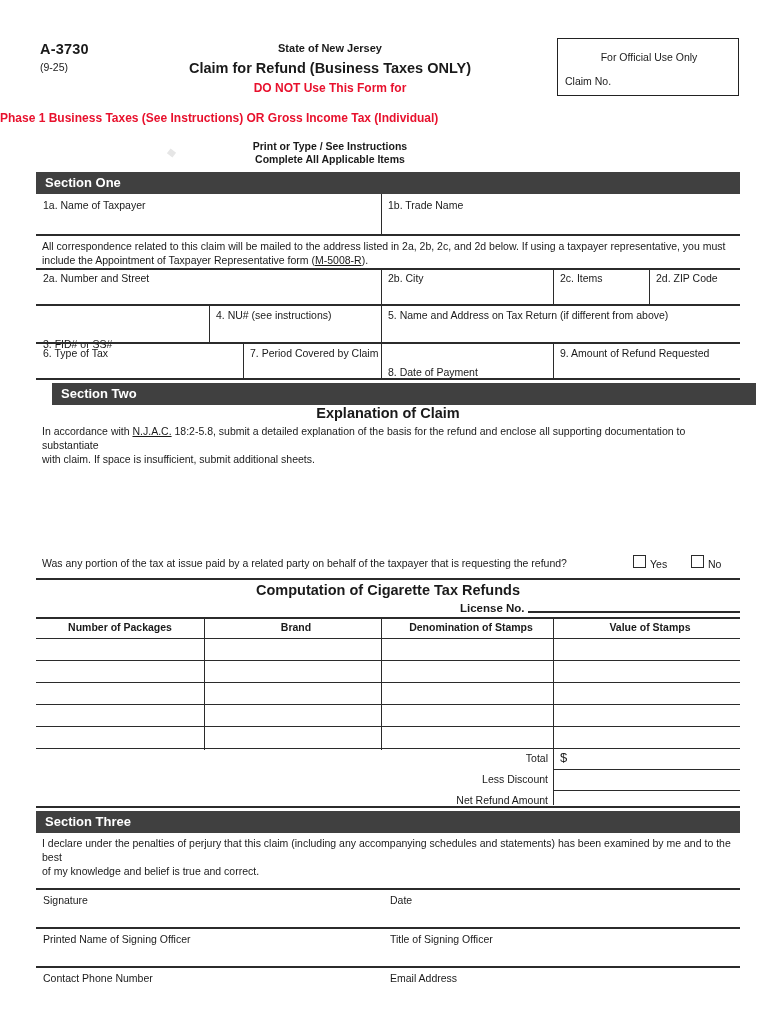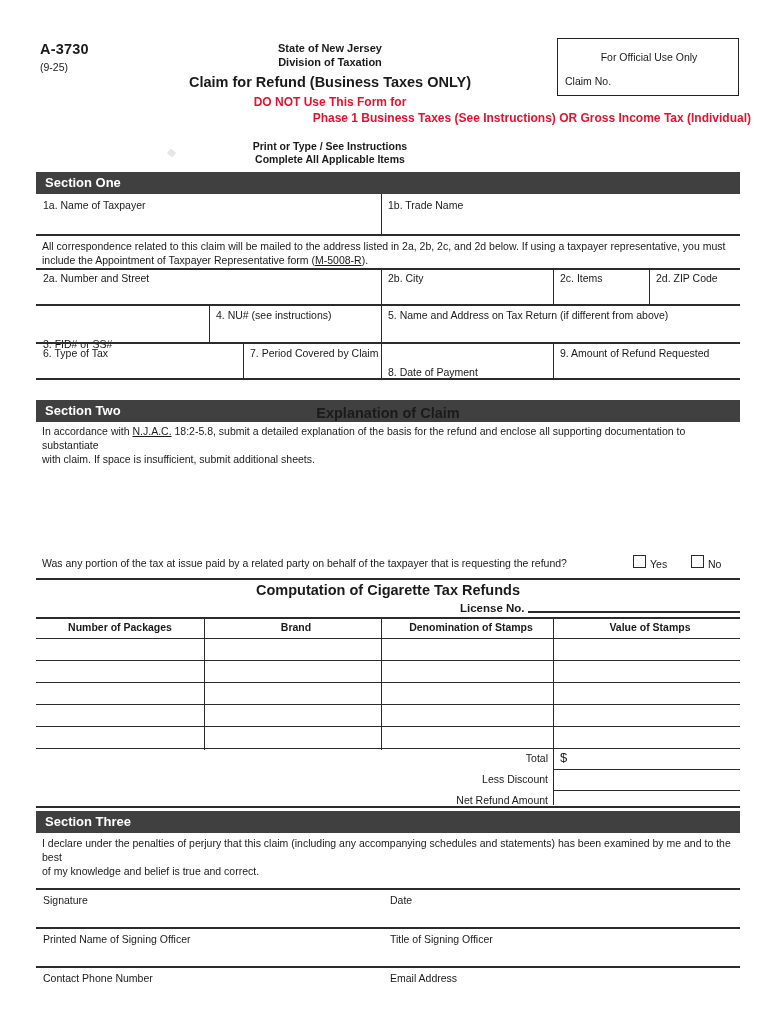--- a/index.html
+++ b/index.html
@@ -62,21 +62,21 @@
     font-size: 12px;
     font-weight: bold;
     color: #e8112d;
     line-height: 17px;
     margin-top: 1px;
   }
   .red-wide {
     position: absolute;
     left: 0; top: 111px;
     width: 751px;
-    text-align: right;
+    text-align: left;
     font-size: 12px;
     font-weight: bold;
     color: #e8112d;
     white-space: nowrap;
   }
   .t-instr {
     position: absolute;
     left: 120px; top: 140px;
     width: 420px;
     text-align: center;
@@ -190,21 +190,20 @@
 <body>
 
 <div class="page">
 
   <div class="header">
     <div class="form-id">A-3730</div>
     <div class="form-rev">(9-25)</div>
 
     <div class="title-block">
       <div class="t-line1">State of New Jersey</div>
-      <div class="t-line2">Division of Taxation</div>
       <div class="t-main">Claim for Refund (Business Taxes ONLY)</div>
       <div class="t-red1">DO NOT Use This Form for</div>
     </div>
 
     <div class="red-wide">Phase 1 Business Taxes (See Instructions) OR Gross Income Tax (Individual)</div>
 
     <div class="t-instr">
       <div>Print or Type / See Instructions</div>
       <div>Complete All Applicable Items</div>
     </div>
@@ -248,21 +247,21 @@
 
   <div class="cell-label" style="left:43px; top:347px;">6. Type of Tax</div>
   <div class="cell-label" style="left:250px; top:347px;">7. Period Covered by Claim</div>
   <div class="cell-label" style="left:388px; top:366px;">8. Date of Payment</div>
   <div class="cell-label" style="left:560px; top:347px;">9. Amount of Refund Requested</div>
   <div class="rule vr" style="left:243px; top:342px; height:36px;"></div>
   <div class="rule vr" style="left:381px; top:342px; height:36px;"></div>
   <div class="rule vr" style="left:553px; top:342px; height:36px;"></div>
   <div class="rule hr-med" style="left:36px; top:378px; width:704px;"></div>
 
-  <div class="section-bar" style="top:400px;">Section Two</div>
+  <div class="section-bar" style="top:383px;margin-left:16px;">Section Two</div>
 
   <div class="center-head" style="left:36px; top:405px; width:704px; font-size:14.5px;">Explanation of Claim</div>
 
   <div class="para" style="left:42px; top:424px; width:700px;">
     <span>In accordance with </span><u>N.J.A.C.</u><span> 18:2-5.8, submit a detailed explanation of the basis for the refund and enclose all supporting documentation to substantiate</span><br>
     <span>with claim. If space is insufficient, submit additional sheets.</span>
   </div>
 
   <div class="para" style="left:42px; top:556px; width:600px;">Was any portion of the tax at issue paid by a related party on behalf of the taxpayer that is requesting the refund?</div>
   <div class="cbox" style="left:633px; top:555px;"></div>

